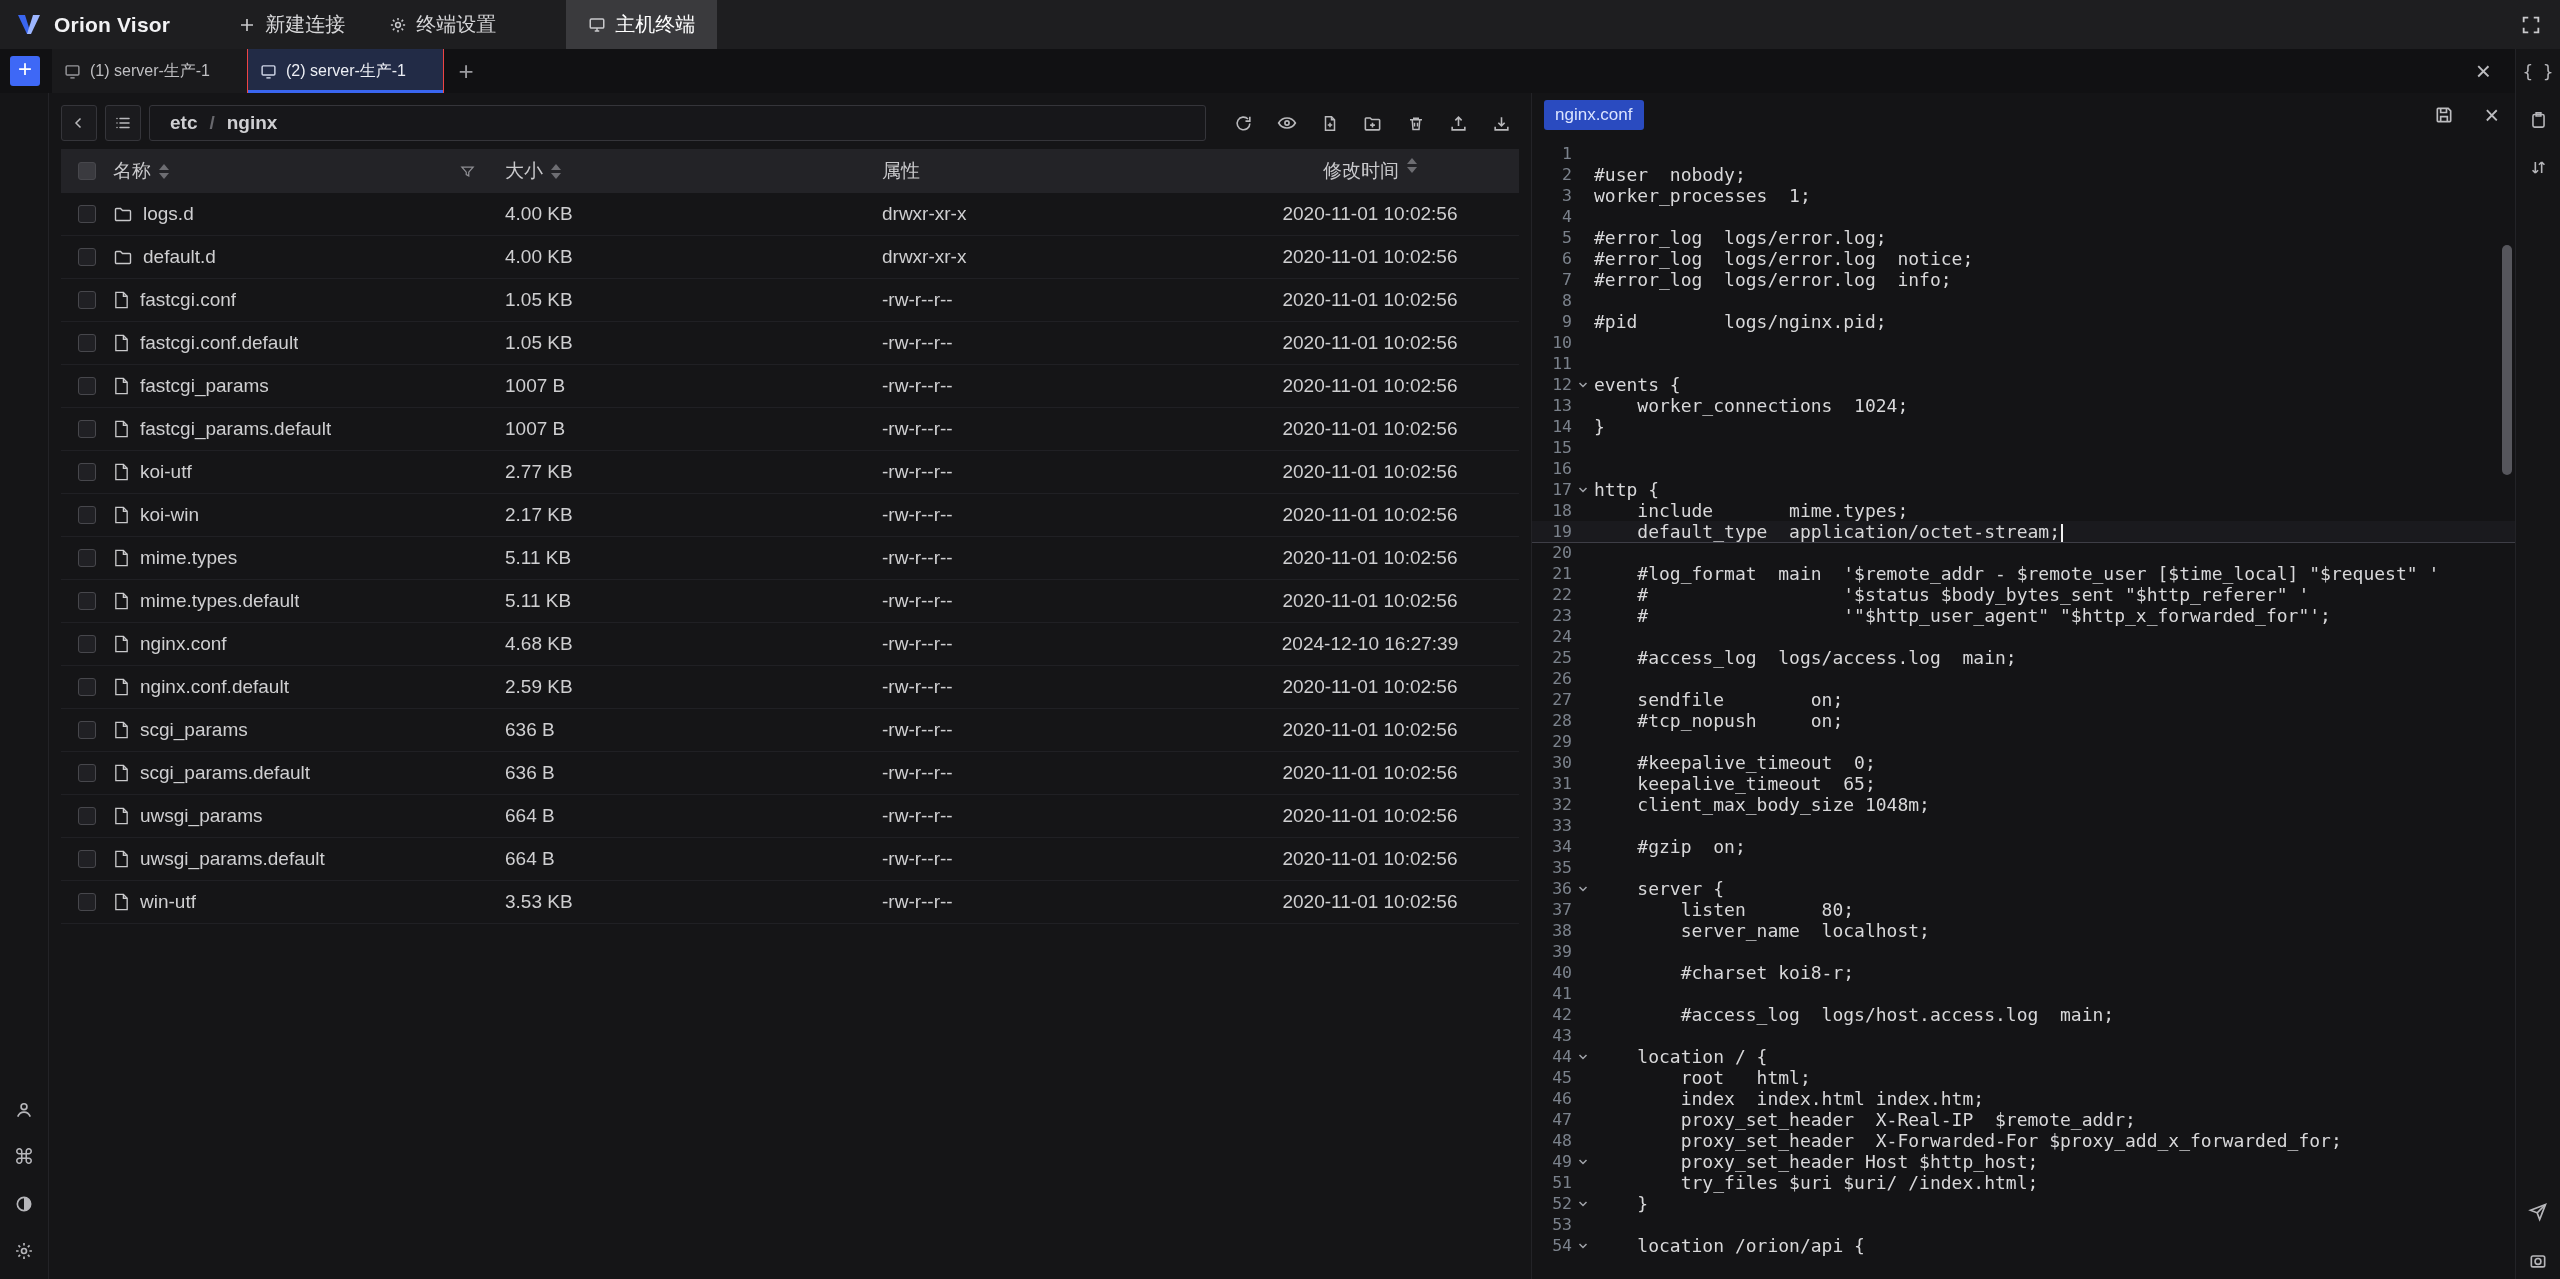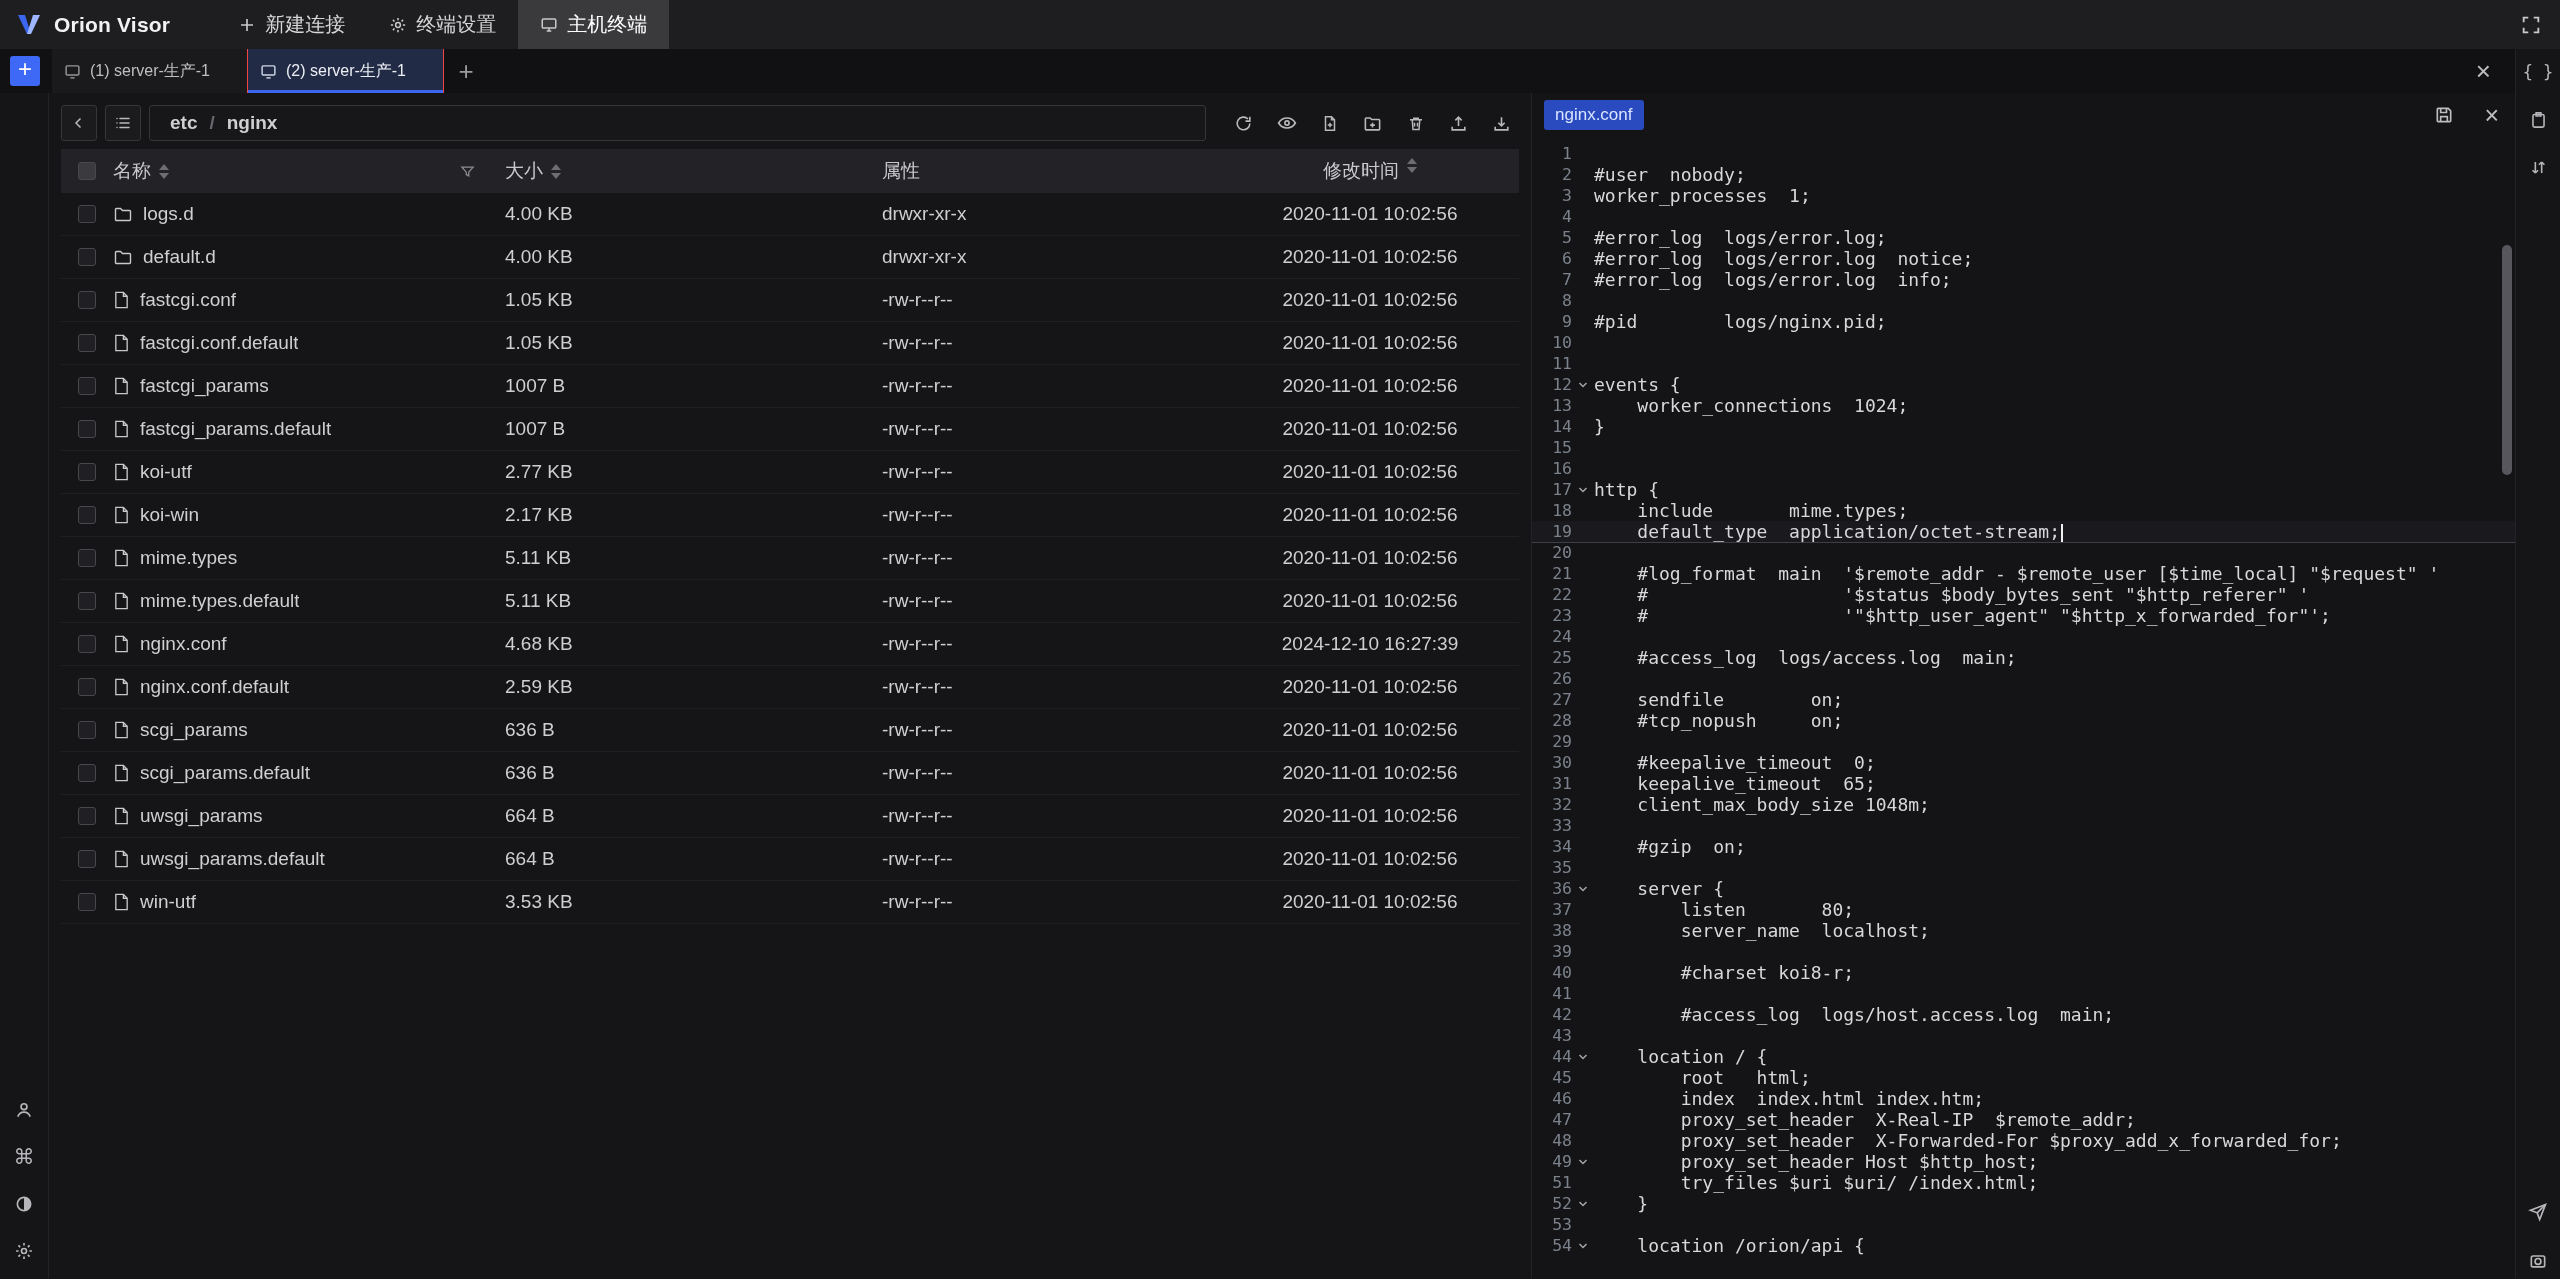--- a/index.html
+++ b/index.html
@@ -8,21 +8,21 @@
   svg { display:block; }
 
   .app { width:2560px; height:1279px; display:flex; flex-direction:column; background:#f97316; }
 
   
   .topbar { height:49px; flex:none; background:#1e1e20; display:flex; align-items:center; }
   .logo { display:flex; align-items:center; gap:12px; padding:0 18px 0 16px; }
   .logo-title { font-size:21px; font-weight:bold; color:#f2f2f4; letter-spacing:.2px; }
   .topmenu { display:flex; height:100%; margin-left:28px; }
   .topmenu-item { display:flex; align-items:center; gap:9px; padding:0 22px; font-size:20px; color:#d6d6d8; cursor:pointer;text-align:right; }
-  .topmenu-item.active { background:#3a3a3d; color:#ffffff; }
+  .topmenu-item.active { background:#3a3a3d; color:#ffffff;margin-left:48px; }
   .topmenu-item .mi { color:#c9c9cc; }
   .topbar-right { margin-left:auto; margin-right:18px; color:#c9c9cc; }
 
   
   .below { flex:1; display:flex; min-height:0; }
   .main-col { flex:1; display:flex; flex-direction:column; min-width:0; }
   .tabbar { height:44px; flex:none; background:#111113; display:flex; align-items:stretch; }
   .newconn-btn { width:30px; height:30px; margin:7px 12px 7px 10px; background:#3e68f6; border-radius:3px; color:#fff; font-size:24px; line-height:26px; text-align:center; cursor:pointer; flex:none; align-self:center; }
   .tab { width:196px; display:flex; align-items:center; gap:9px; padding:0 12px; background:#1a1a1c; border-right:1px solid #ef4444; font-size:16px; color:#bfbfc2; cursor:pointer; flex:none; }
   .tab .tabicon { color:#97979b; flex:none; }

